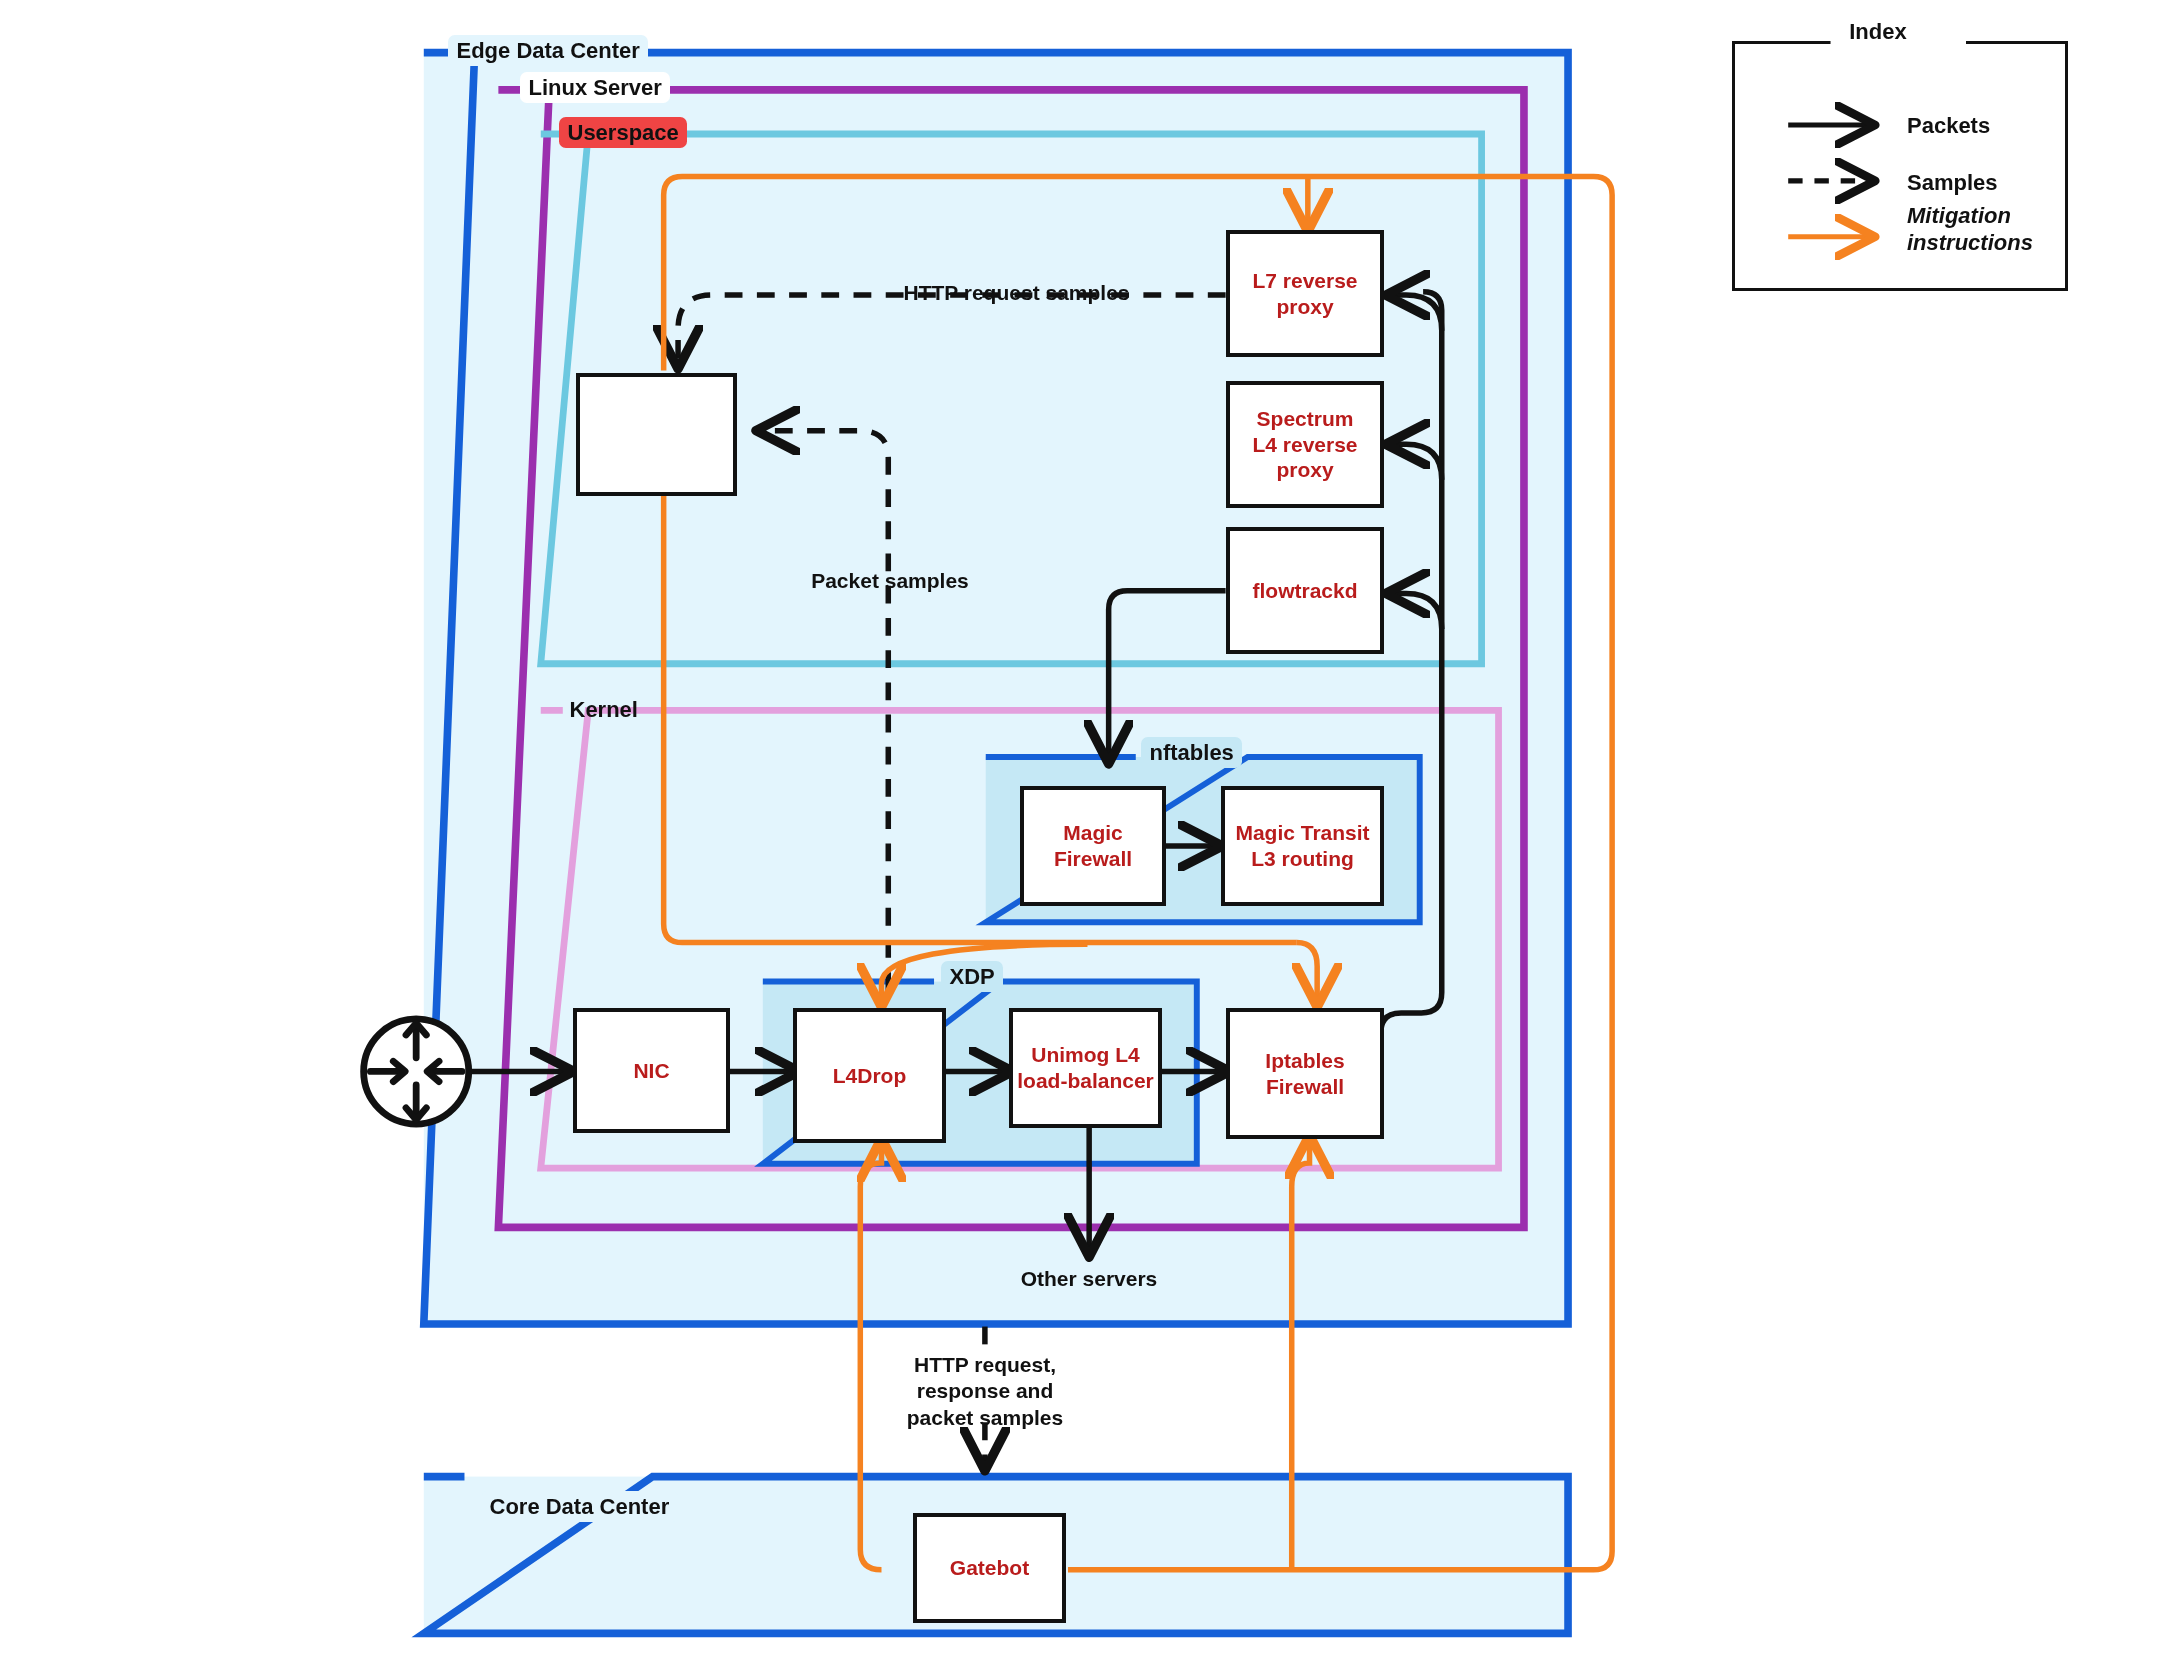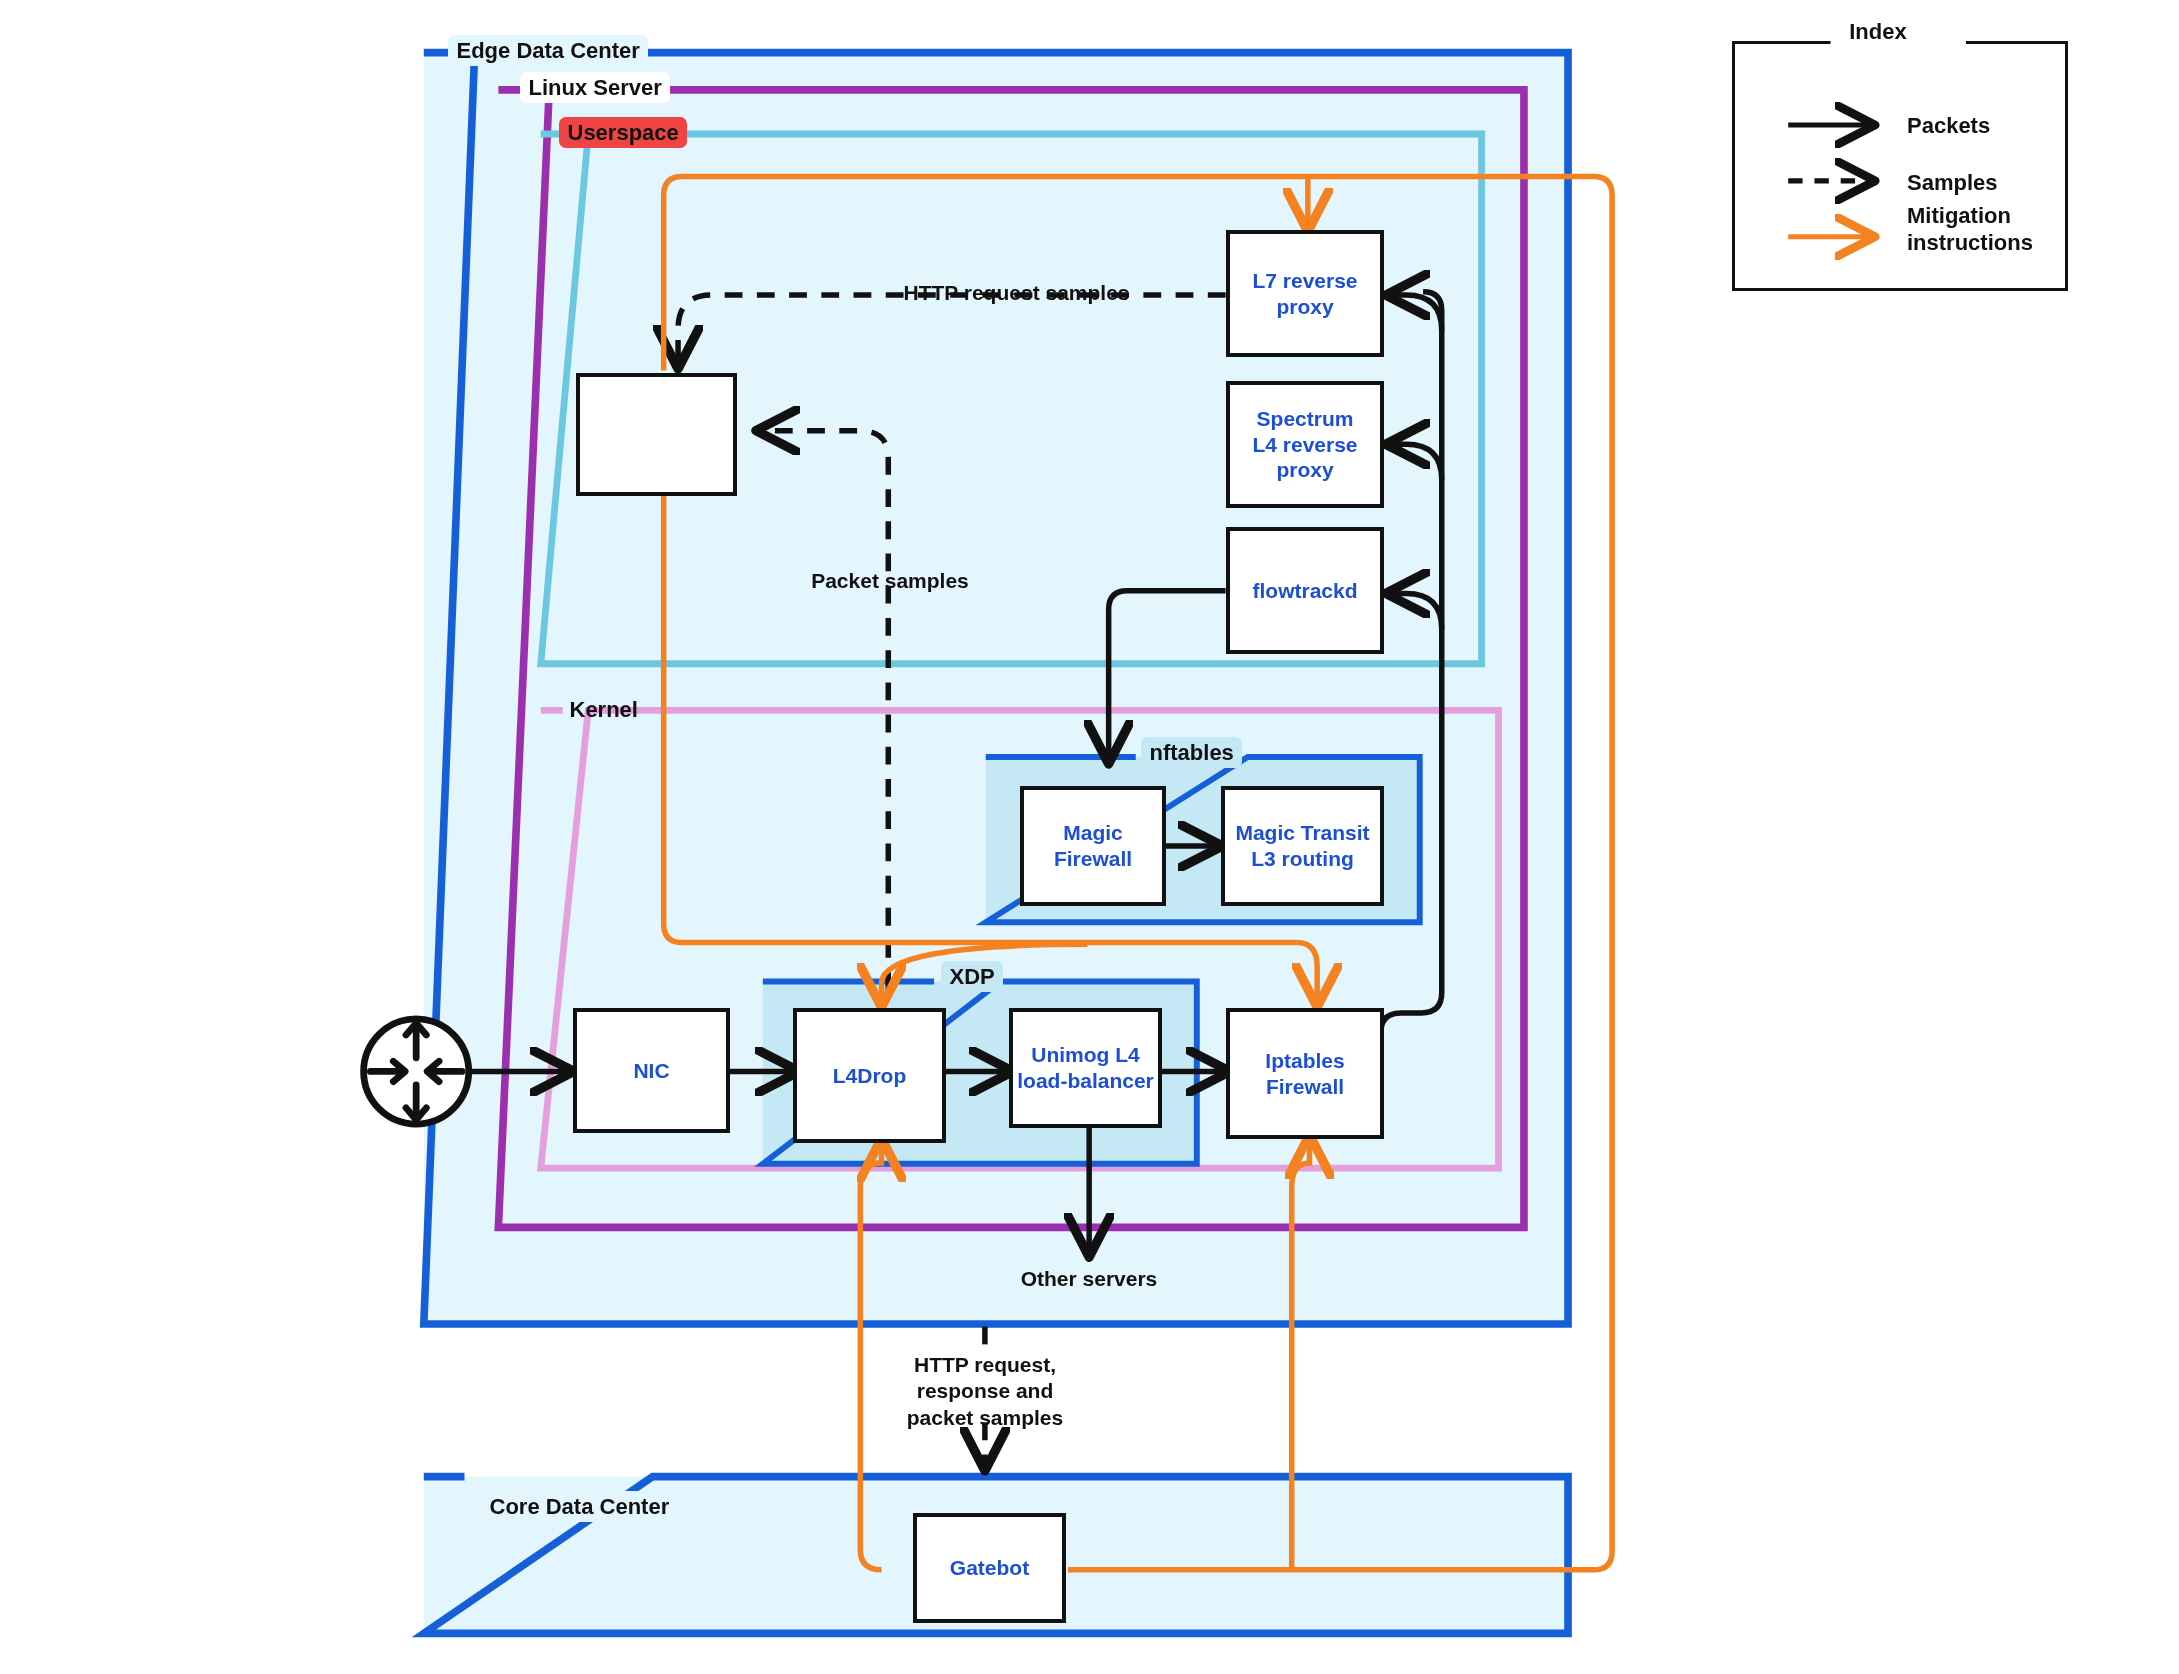--- a/index.html
+++ b/index.html
@@ -1,21 +1,21 @@
 <!DOCTYPE html>
 <html style="font-size:13.6px"><head>
 <meta charset="utf-8">
 <style>
   html,body{margin:0;padding:0;background:#ffffff;}
   body{width:2180px;height:1675px;font-family:"Liberation Sans",sans-serif;overflow:hidden;}
   #stage{position:relative;width:2180px;height:1675px;background:#fff;}
   svg#canvas{position:absolute;left:0;top:0;width:2180px;height:1675px;}
   .boxlabel{
     position:absolute;display:flex;align-items:center;justify-content:center;
-    text-align:center;color:#1d4ed8;font-weight:700;line-height:1.22;
+    text-align:center;color:#b91c1c;font-weight:700;line-height:1.22;
     pointer-events:none;
   }
   .nodebox{position:absolute;background:#fff;border:4.2px solid #111;box-sizing:border-box;}
   .grouplabel{
     position:absolute;color:#111;font-weight:700;white-space:nowrap;
     padding:2.5px 8.5px;border-radius:6.8px;
   }
   .edgelabel{position:absolute;color:#111;font-weight:700;text-align:center;line-height:1.25;white-space:pre;}
   .legendbox{position:absolute;background:#fff;border:3.4px solid #111;box-sizing:border-box;}
   .legendtext{position:absolute;color:#111;font-weight:700;line-height:1.22;white-space:pre-line;}
@@ -201,17 +201,17 @@
     <g fill="none" stroke="#111" stroke-width="6" stroke-dasharray="17 14">
       <path d="M90,184 L188,184" marker-end="url(#ah-black)"></path>
     </g>
     <g fill="none" stroke="#f58220" stroke-width="6">
       <path d="M90,250 L188,250" marker-end="url(#ah-orange)"></path>
     </g>
   </svg>
   <div class="legendtext" style="left:1839px;top:18.6px;font-size:22px;background:#fff;padding:0 10.2px;">Index</div>
   <div class="legendtext" style="left:1907px;top:113px;font-size:22px;">Packets</div>
   <div class="legendtext" style="left:1907px;top:170px;font-size:22px;">Samples</div>
-  <div class="legendtext" style="left:1907px;top:203px;font-size:22px;">Mitigation
+  <div class="legendtext" style="left:1907px;top:203px;font-size:22px;font-style:italic;">Mitigation
 instructions</div>
 
 </div>
 
 
 </body></html>

